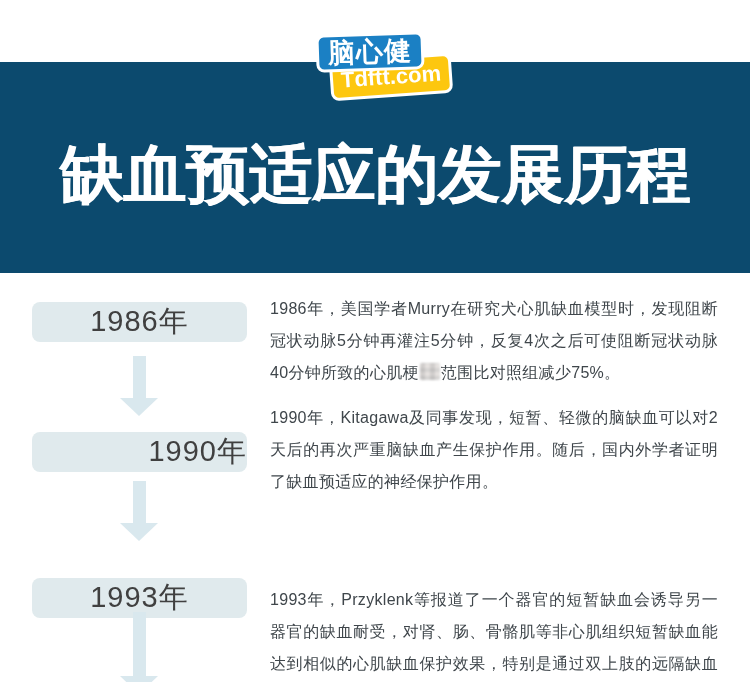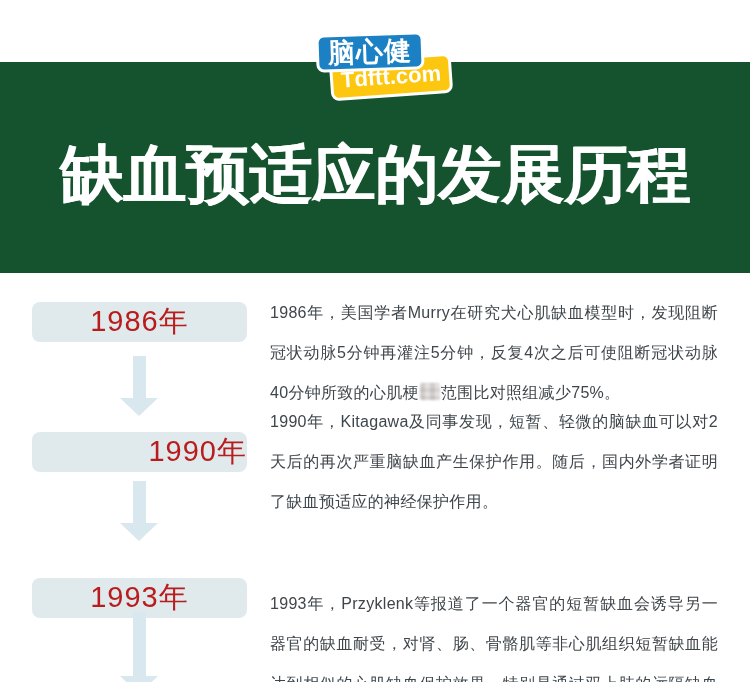--- a/index.html
+++ b/index.html
@@ -32,49 +32,49 @@
     left: 330px; top: 57px; width: 122px; height: 40px;
     background: #fdc70f;
     transform: rotate(-4deg);
     z-index: 2;
     font-size: 22px;
   }
 
   
   .banner {
     position: absolute; left: 0; top: 62px; width: 750px; height: 211px;
-    background: #14532d;
+    background: #0c4a6e;
     display: flex; align-items: center; justify-content: center;
     z-index: 1;
   }
   .banner-title {
     color: #ffffff;
     font-size: 63px;
     font-weight: 900;
     letter-spacing: 0px;
     padding-top: 14px;
     white-space: nowrap;
     text-shadow: 1px 0 0 #ffffff;
   }
 
   
   .year-box {
     position: absolute; left: 32px; width: 215px; height: 40px;
     background: #e0eaed;
     border-radius: 8px;
     display: flex; align-items: center; justify-content: center;
-    color: #b91c1c;
+    color: #404040;
     font-size: 29px;
     letter-spacing: 1px;
   }
   .para {
     position: absolute; left: 270px; width: 448px;
     color: #3f464b;
     font-size: 16px;
-    line-height: 40px;
+    line-height: 32px;
     letter-spacing: 0.3px;
     text-align: justify;
   }
   .censored {
     display: inline-block;
     width: 20px; height: 17px;
     margin: 0 1px;
     vertical-align: -2px;
     border-radius: 2px;
     background:

